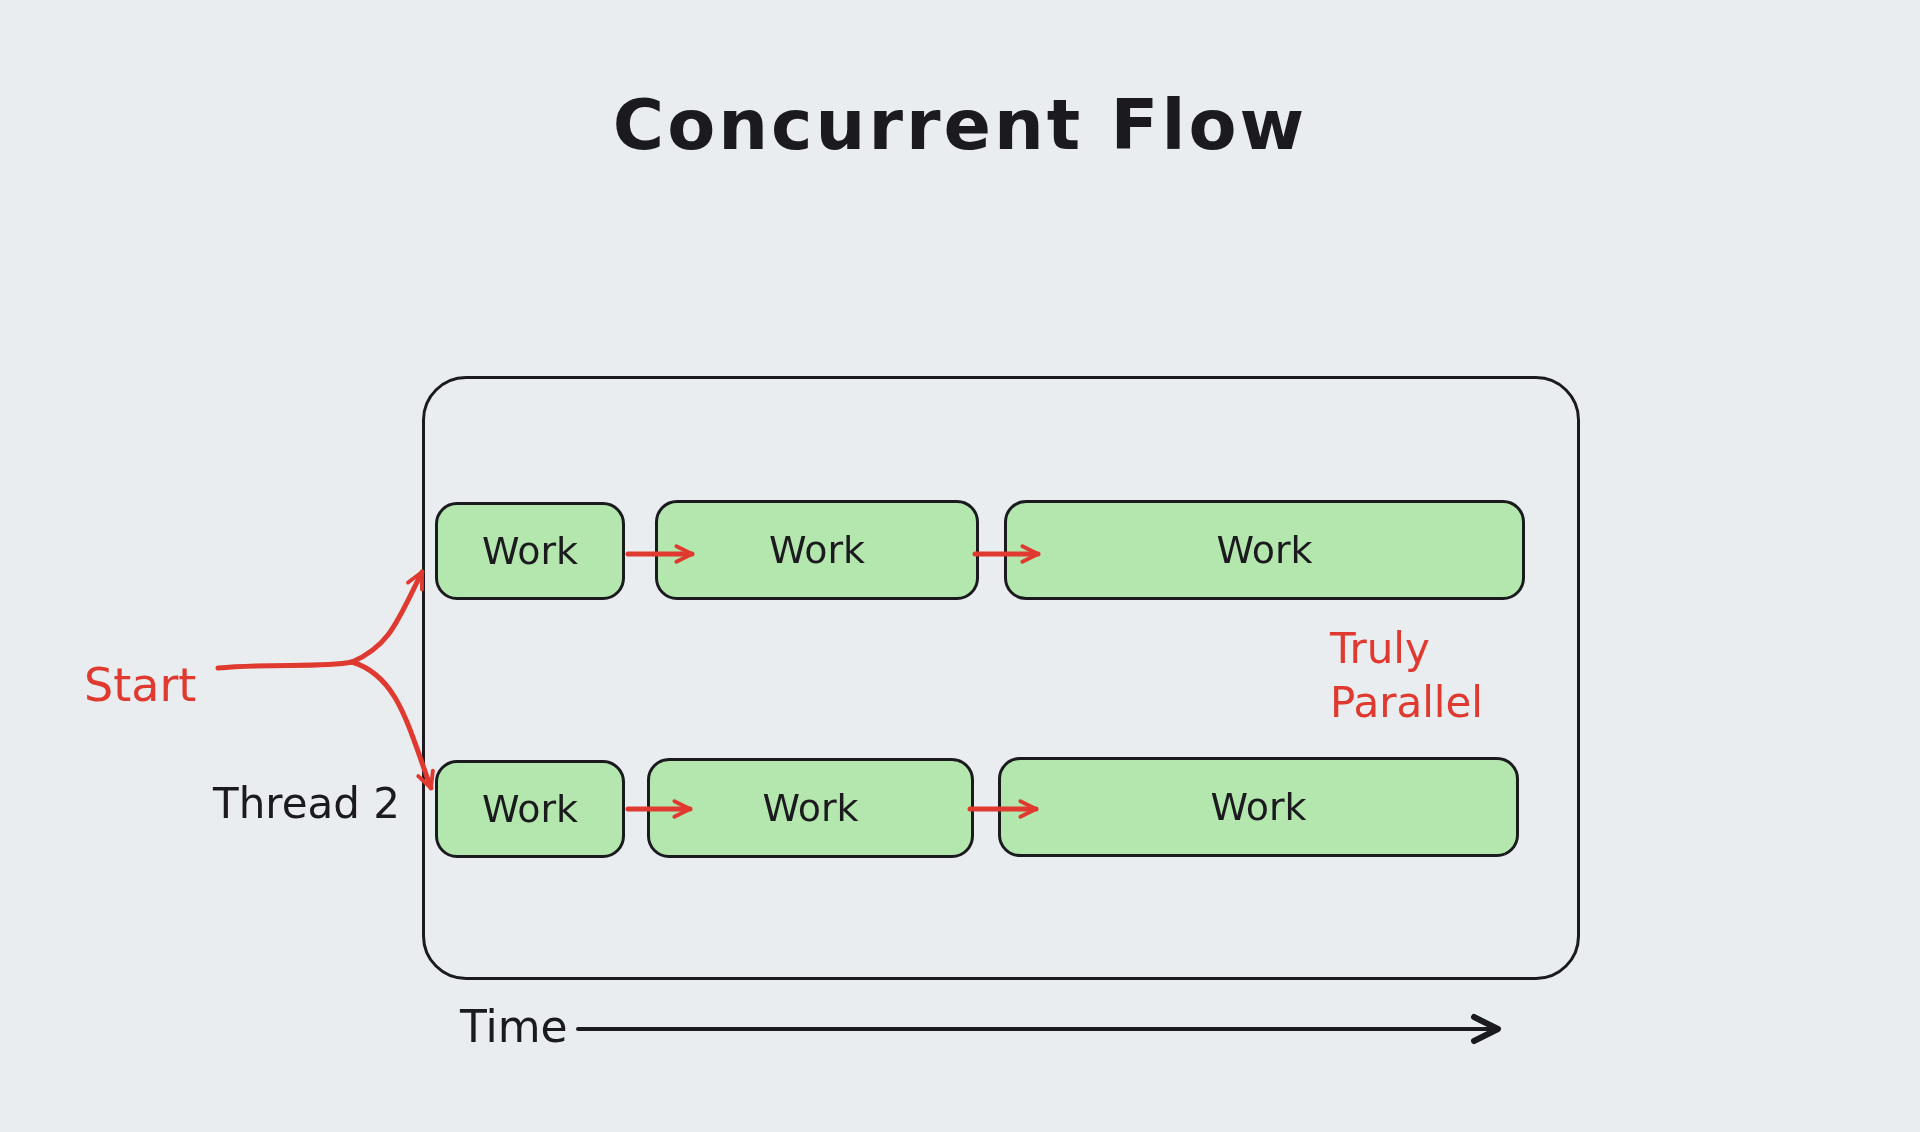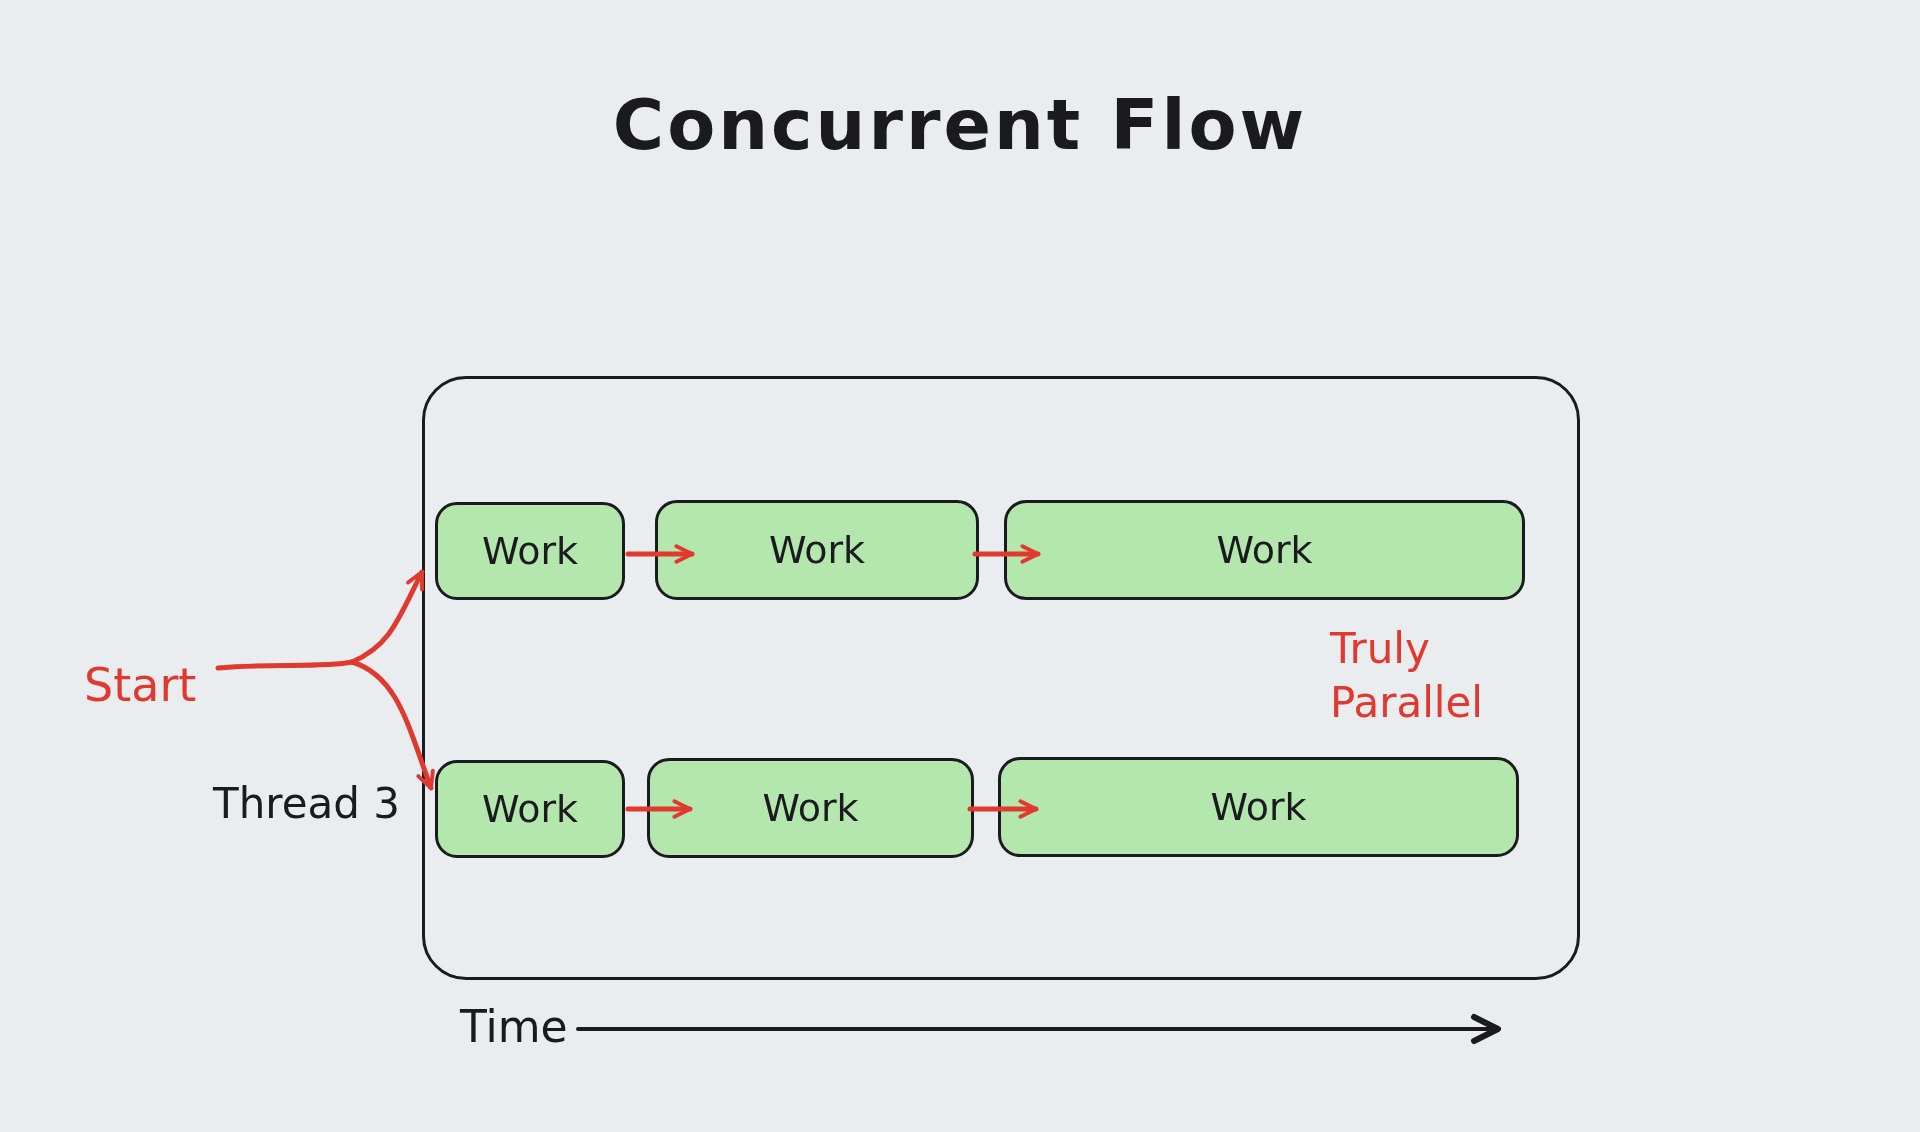--- a/index.html
+++ b/index.html
@@ -108,21 +108,21 @@
 </style>
 </head>
 <body>
 
 <div class="canvas">
 
   <div class="title">Concurrent Flow</div>
 
   <div class="flow-container"></div>
 
-  <div class="thread-label t2">Thread 3</div>
+  <div class="thread-label t2">Thread 2</div>
 
   <div class="work-box r1b1">
     <span>Work</span>
   </div>
   <div class="work-box r1b2">
     <span>Work</span>
   </div>
   <div class="work-box r1b3">
     <span>Work</span>
   </div>

